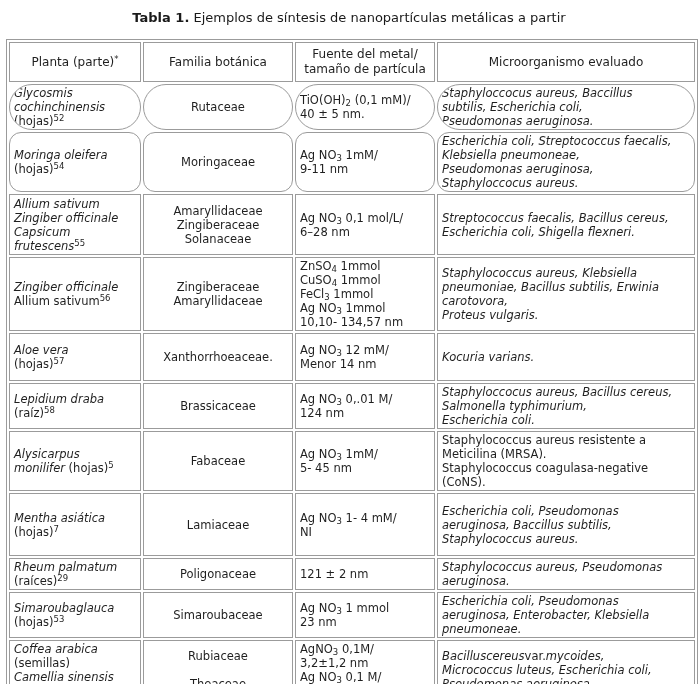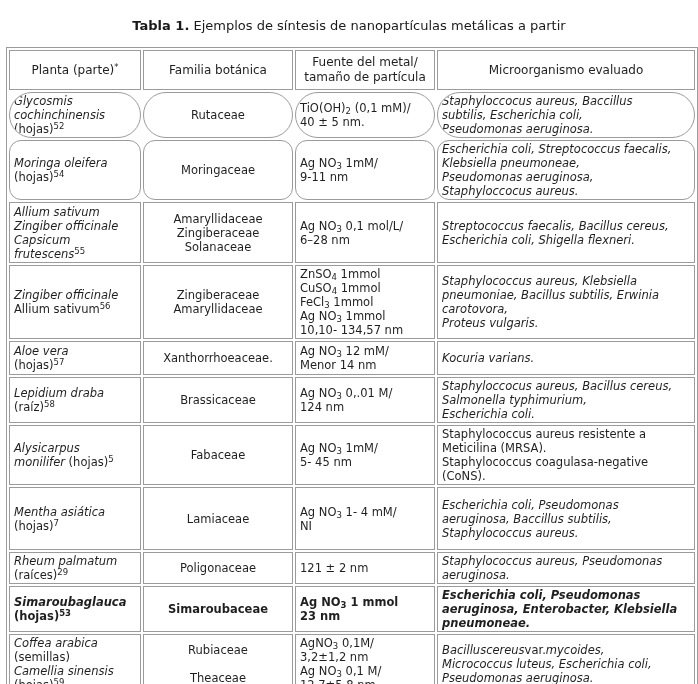--- a/index.html
+++ b/index.html
@@ -2,21 +2,21 @@
 <html><head>
 <meta charset="utf-8">
 <style>
   html,body{margin:0;padding:0;background:#ffffff;}
   body{
     width:698px;height:684px;overflow:hidden;
     font-family:"DejaVu Sans","Liberation Sans",sans-serif;
     color:#1f1f1f;
   }
   .title-block{
-    margin-top:17px;
+    margin-top:9px;
     text-align:center;
     font-size:13px;
     line-height:17px;
     color:#1a1a1a;
   }
   .title-bold{font-weight:bold;}
   table.doc-table{
     margin:13px 0 0 6px;
     border-collapse:separate;
     border-spacing:2px;
@@ -45,26 +45,26 @@
   tbody td:nth-child(1){text-align:left;}
   tbody td:nth-child(2){text-align:center;}
   tbody td:nth-child(3){text-align:left;}
   tbody td:nth-child(4){text-align:left;}
   
   thead tr th{height:40px;}
   tbody tr:nth-child(1) td{height:45px;border-radius:23px;}
   tbody tr:nth-child(2) td{height:58px;border-radius:12px;}
   tbody tr:nth-child(3) td{height:61px;}
   tbody tr:nth-child(4) td{height:71px;}
-  tbody tr:nth-child(5) td{height:34px;}
+  tbody tr:nth-child(5) td{height:48px;}
   tbody tr:nth-child(6) td{height:37px;}
   tbody tr:nth-child(7) td{height:58px;}
   tbody tr:nth-child(8) td{height:63px;}
   tbody tr:nth-child(9) td{height:32px;}
-  tbody tr:nth-child(10) td{height:45px;font-weight:bold;}
+  tbody tr:nth-child(10) td{height:45px;}
   tbody tr:nth-child(11) td{height:56px;}
   .line{white-space:nowrap;}
   .line.justify{display:flex;justify-content:flex-start;white-space:normal;}
   .it{font-style:italic;}
   sup{font-size:8.5px;line-height:0;vertical-align:4px;}
   sub{font-size:8.5px;line-height:0;vertical-align:-2px;}
 </style>
 </head>
 <body>
 

